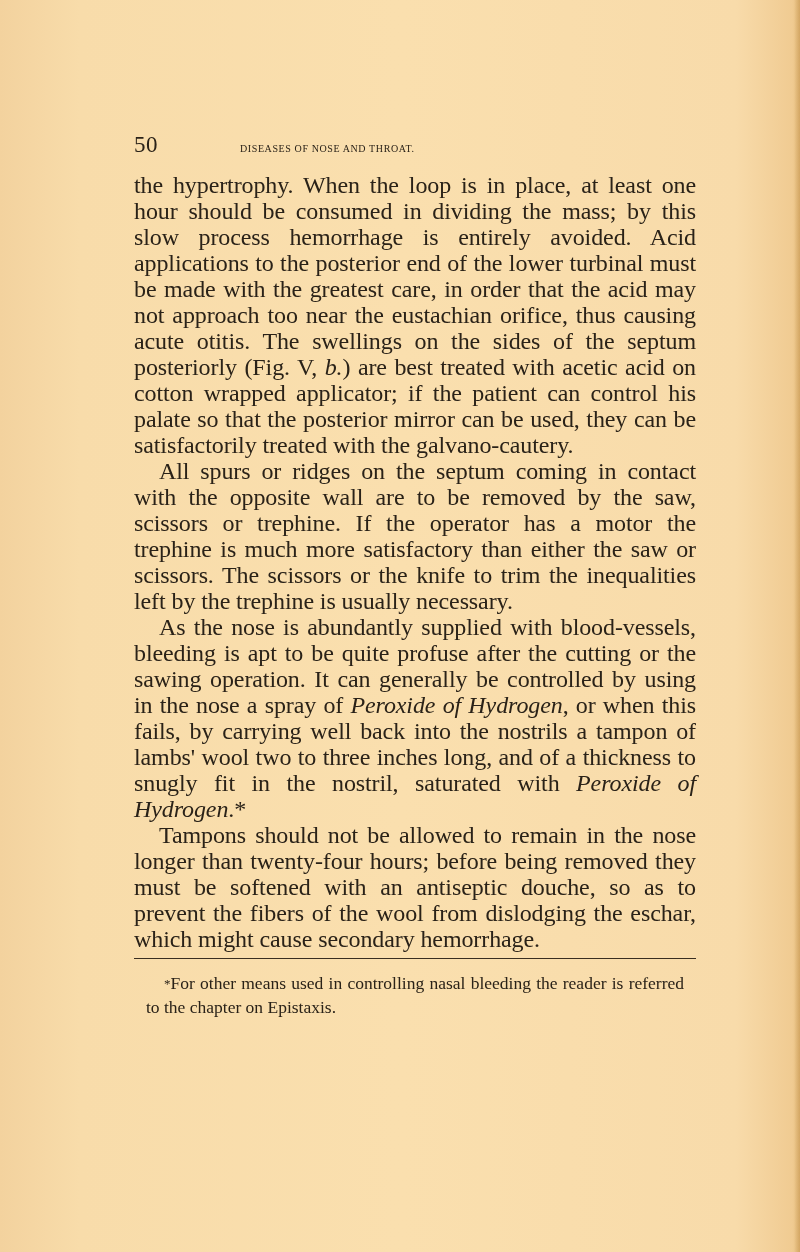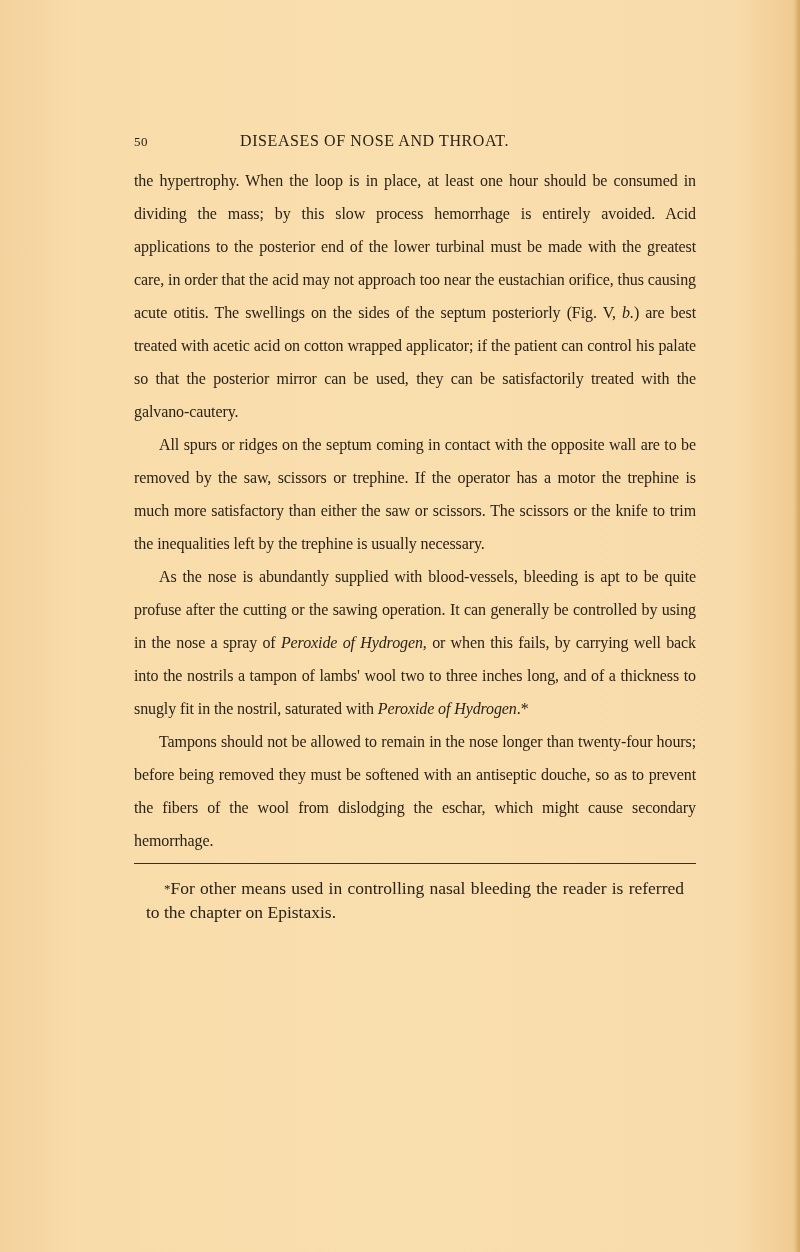--- a/index.html
+++ b/index.html
@@ -24,30 +24,30 @@
     }
     .running-head {
       display: flex;
       align-items: baseline;
       height: 28px;
       font-size: 17px;
       letter-spacing: 0.5px;
     }
     .page-number {
       width: 106px;
-      font-size: 13px;
+      font-size: 23px;
     }
     .head-title {
       letter-spacing: 0.6px;
-      font-size: 16px;
+      font-size: 10px;
     }
     .body-text {
-      margin-top: 4px;
-      font-size: 16px;
-      line-height: 33px;
+      margin-top: 12px;
+      font-size: 24px;
+      line-height: 26px;
       text-align: justify;
       letter-spacing: -0.1px;
     }
     .body-text p {
       margin: 0;
       text-indent: 0;
     }
     .body-text p.indent {
       text-indent: 25px;
     }

